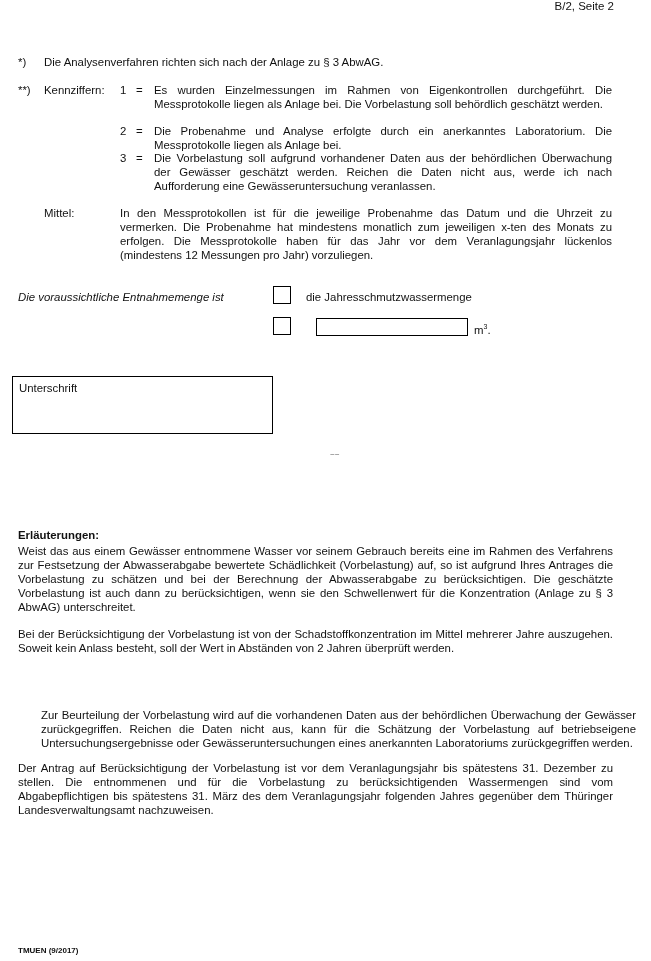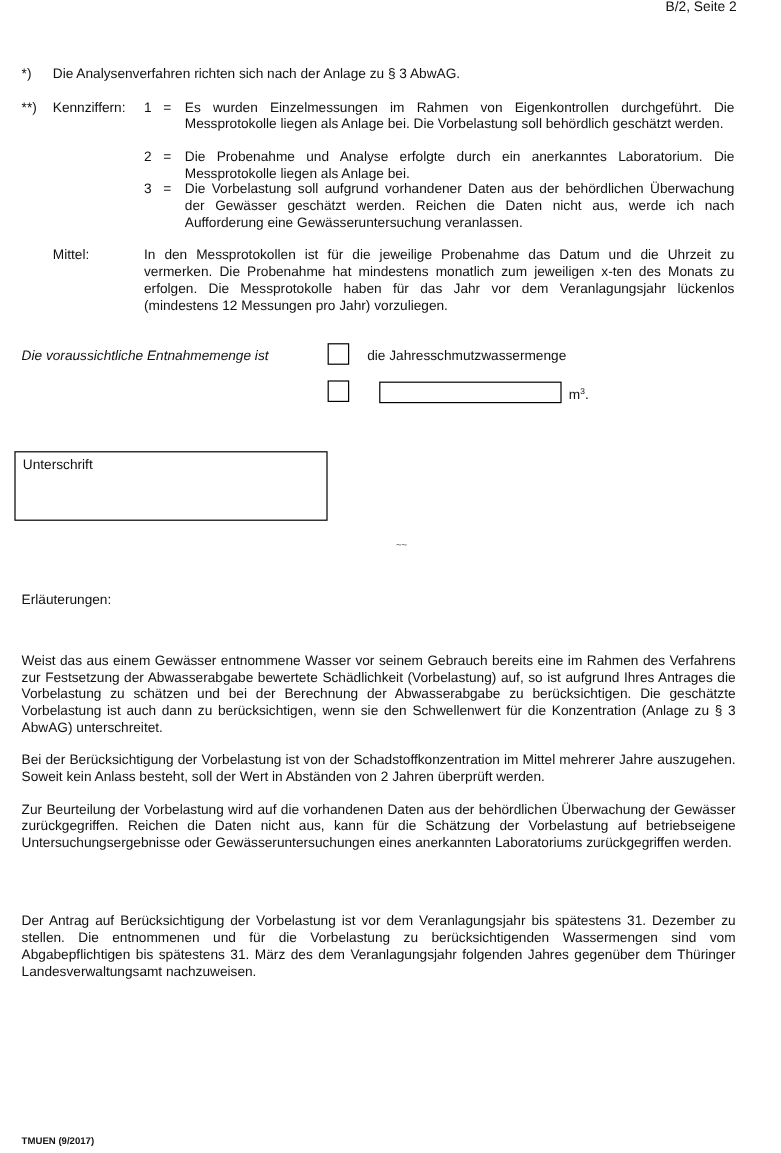--- a/index.html
+++ b/index.html
@@ -60,19 +60,19 @@
 <div class="abs checkbox" style="left:273px; top:317px;"></div>
 <div class="abs amount-input" style="left:316px; top:318px;"></div>
 <div class="abs line" style="left:474px; top:320px;"><span>m</span><sup>3</sup><span>.</span></div>
 
 <div class="abs sig-box">
   <span class="sig-label line">Unterschrift</span>
 </div>
 
 <div class="abs" style="left:330px; top:450px; font-size:8px; color:#555;">~~</div>
 
-<div class="abs line" style="left:18px; top:493px; font-weight:normal;">Erläuterungen:</div>
+<div class="abs line" style="left:18px; top:528px; font-weight:bold;">Erläuterungen:</div>
 <div class="abs para just" style="top:544px;">Weist das aus einem Gewässer entnommene Wasser vor seinem Gebrauch bereits eine im Rahmen des Verfahrens zur Festsetzung der Abwasserabgabe bewertete Schädlichkeit (Vorbelastung) auf, so ist aufgrund Ihres Antrages die Vorbelastung zu schätzen und bei der Berechnung der Abwasserabgabe zu berücksichtigen. Die geschätzte Vorbelastung ist auch dann zu berücksichtigen, wenn sie den Schwellenwert für die Konzentration (Anlage zu § 3 AbwAG) unterschreitet.</div>
 <div class="abs para just" style="top:627px;">Bei der Berücksichtigung der Vorbelastung ist von der Schadstoffkonzentration im Mittel mehrerer Jahre auszugehen. Soweit kein Anlass besteht, soll der Wert in Abständen von 2 Jahren überprüft werden.</div>
-<div class="abs para just" style="top:668px;">Zur Beurteilung der Vorbelastung wird auf die vorhandenen Daten aus der behördlichen Überwachung der Gewässer zurückgegriffen. Reichen die Daten nicht aus, kann für die Schätzung der Vorbelastung auf betriebseigene Untersuchungsergebnisse oder Gewässeruntersuchungen eines anerkannten Laboratoriums zurückgegriffen werden.</div>
+<div class="abs para just" style="top:708px;margin-left:23px;">Zur Beurteilung der Vorbelastung wird auf die vorhandenen Daten aus der behördlichen Überwachung der Gewässer zurückgegriffen. Reichen die Daten nicht aus, kann für die Schätzung der Vorbelastung auf betriebseigene Untersuchungsergebnisse oder Gewässeruntersuchungen eines anerkannten Laboratoriums zurückgegriffen werden.</div>
 <div class="abs para just" style="top:737px;margin-top:24px;">Der Antrag auf Berücksichtigung der Vorbelastung ist vor dem Veranlagungsjahr bis spätestens 31. Dezember zu stellen. Die entnommenen und für die Vorbelastung zu berücksichtigenden Wassermengen sind vom Abgabepflichtigen bis spätestens 31. März des dem Veranlagungsjahr folgenden Jahres gegenüber dem Thüringer Landesverwaltungsamt nachzuweisen.</div>
 
 <div class="abs footer">TMUEN (9/2017)</div>
 
 </body></html>

